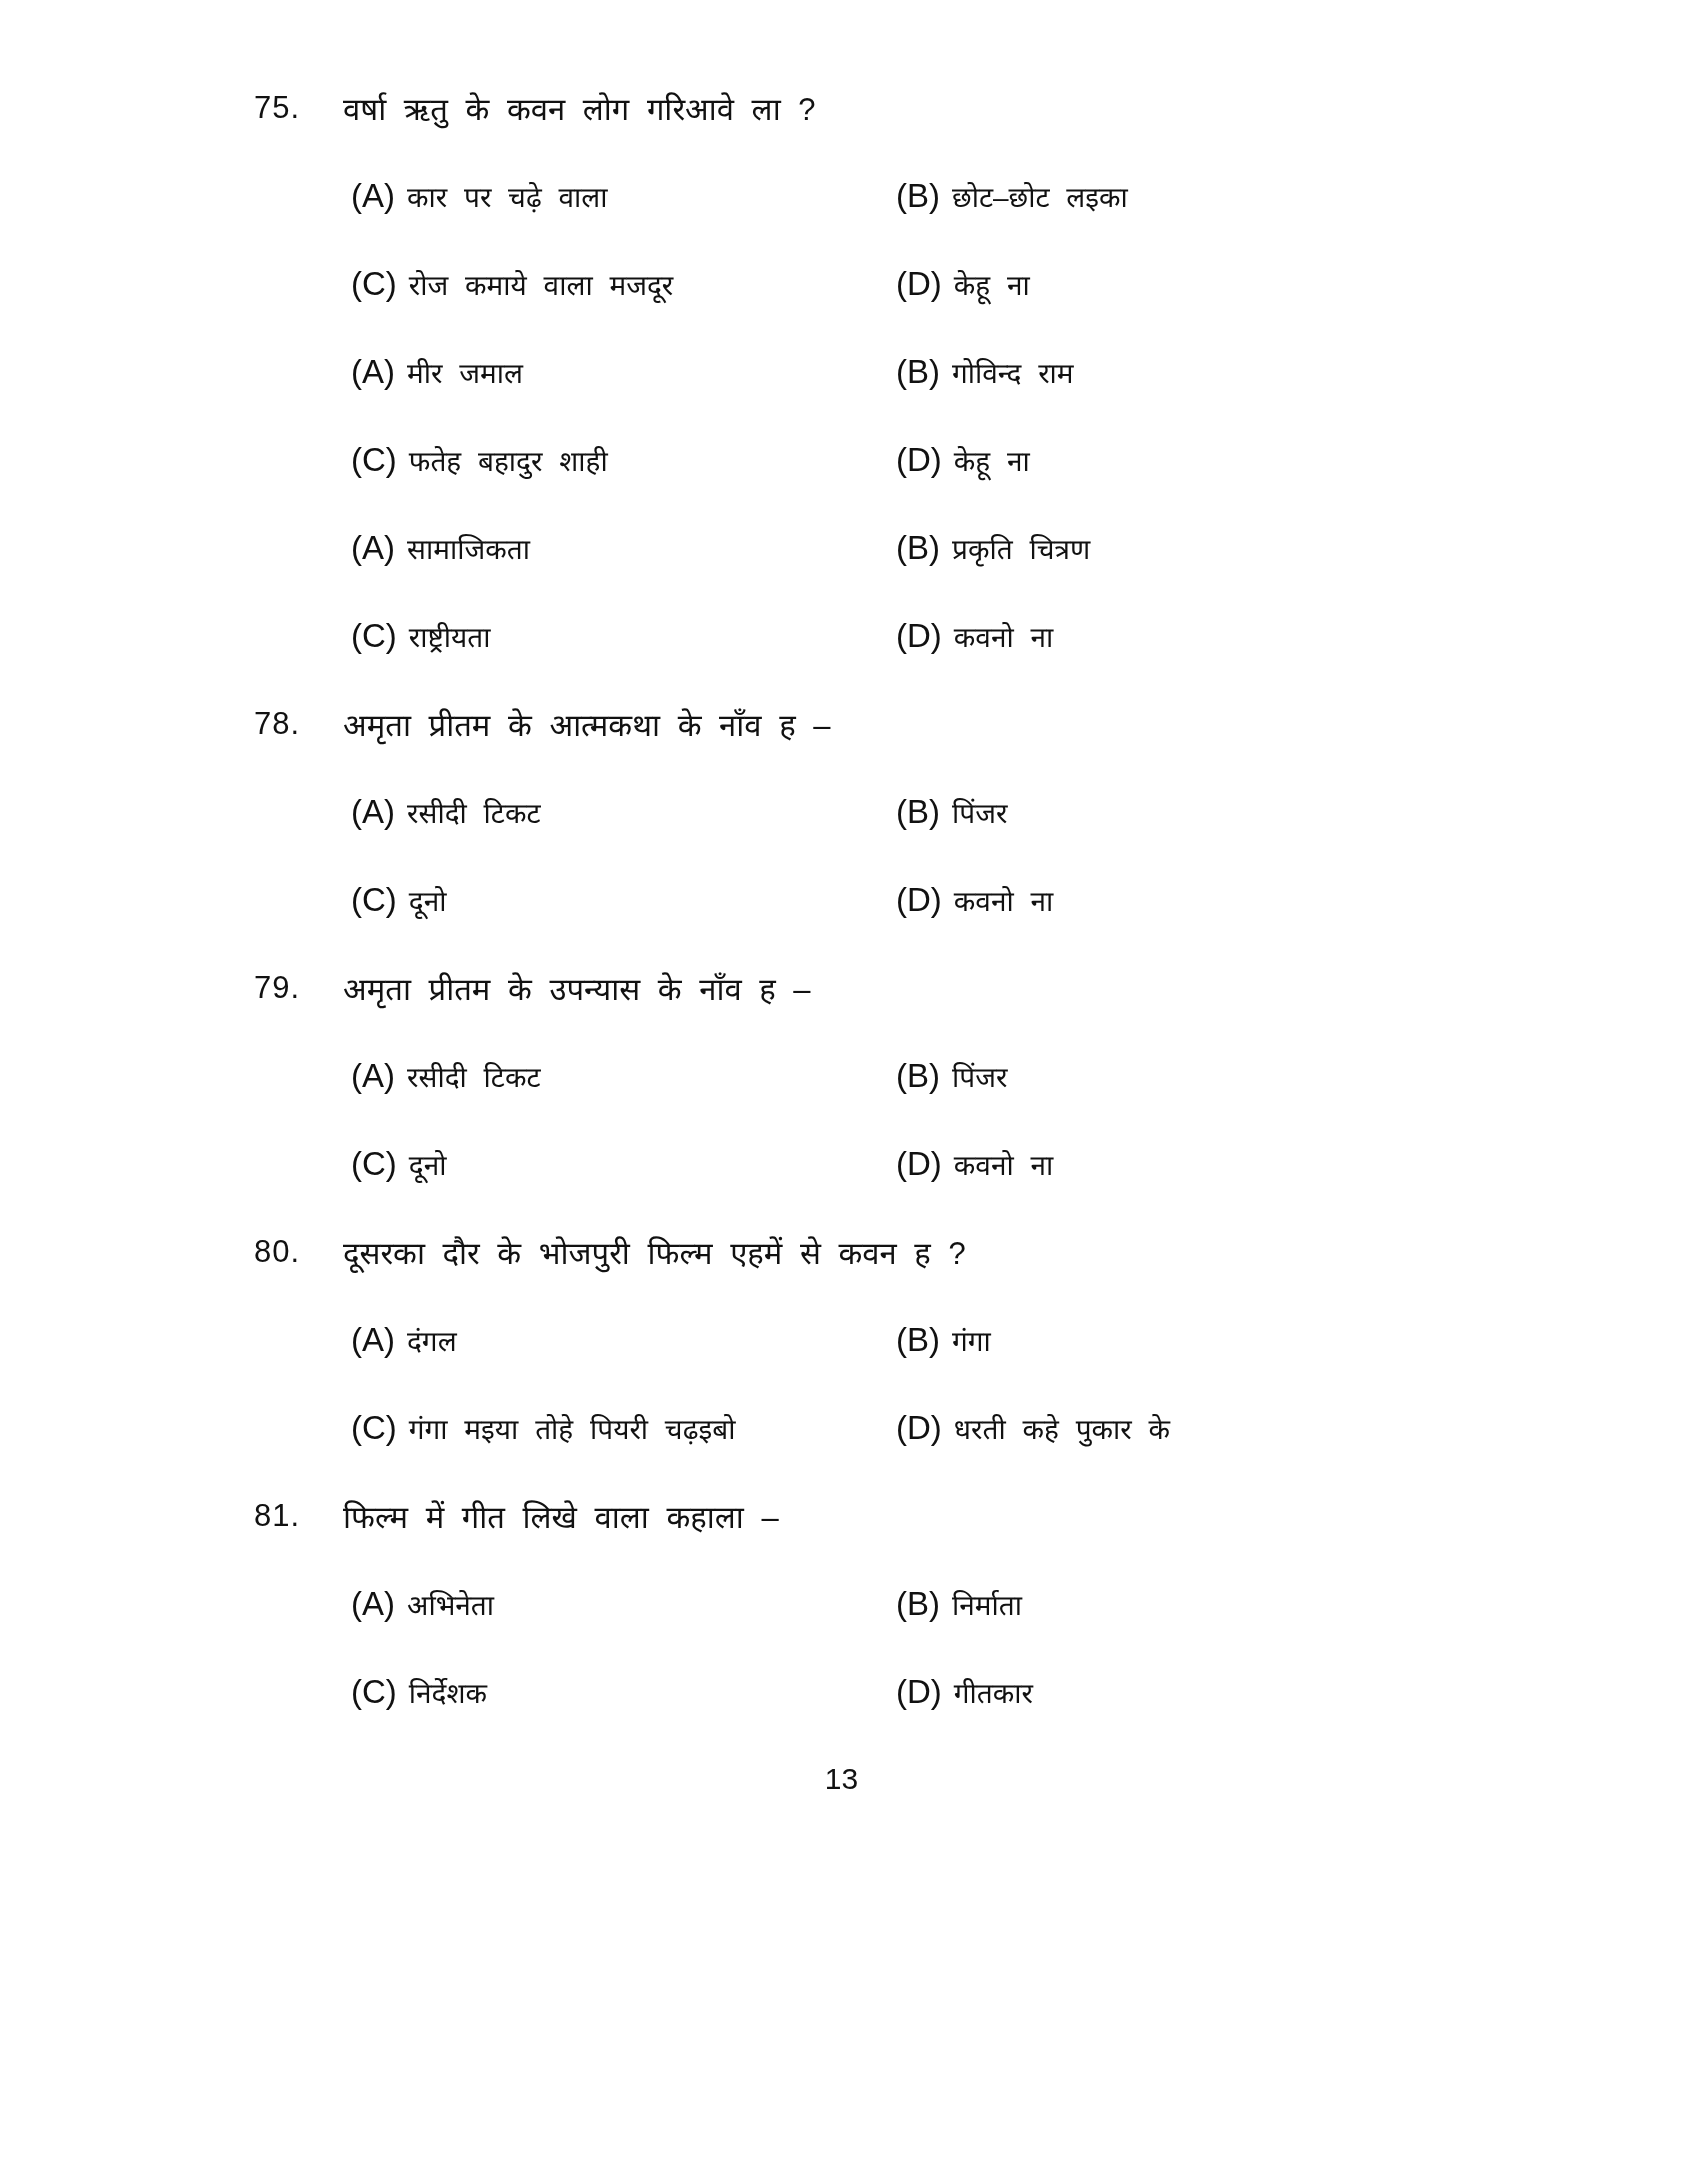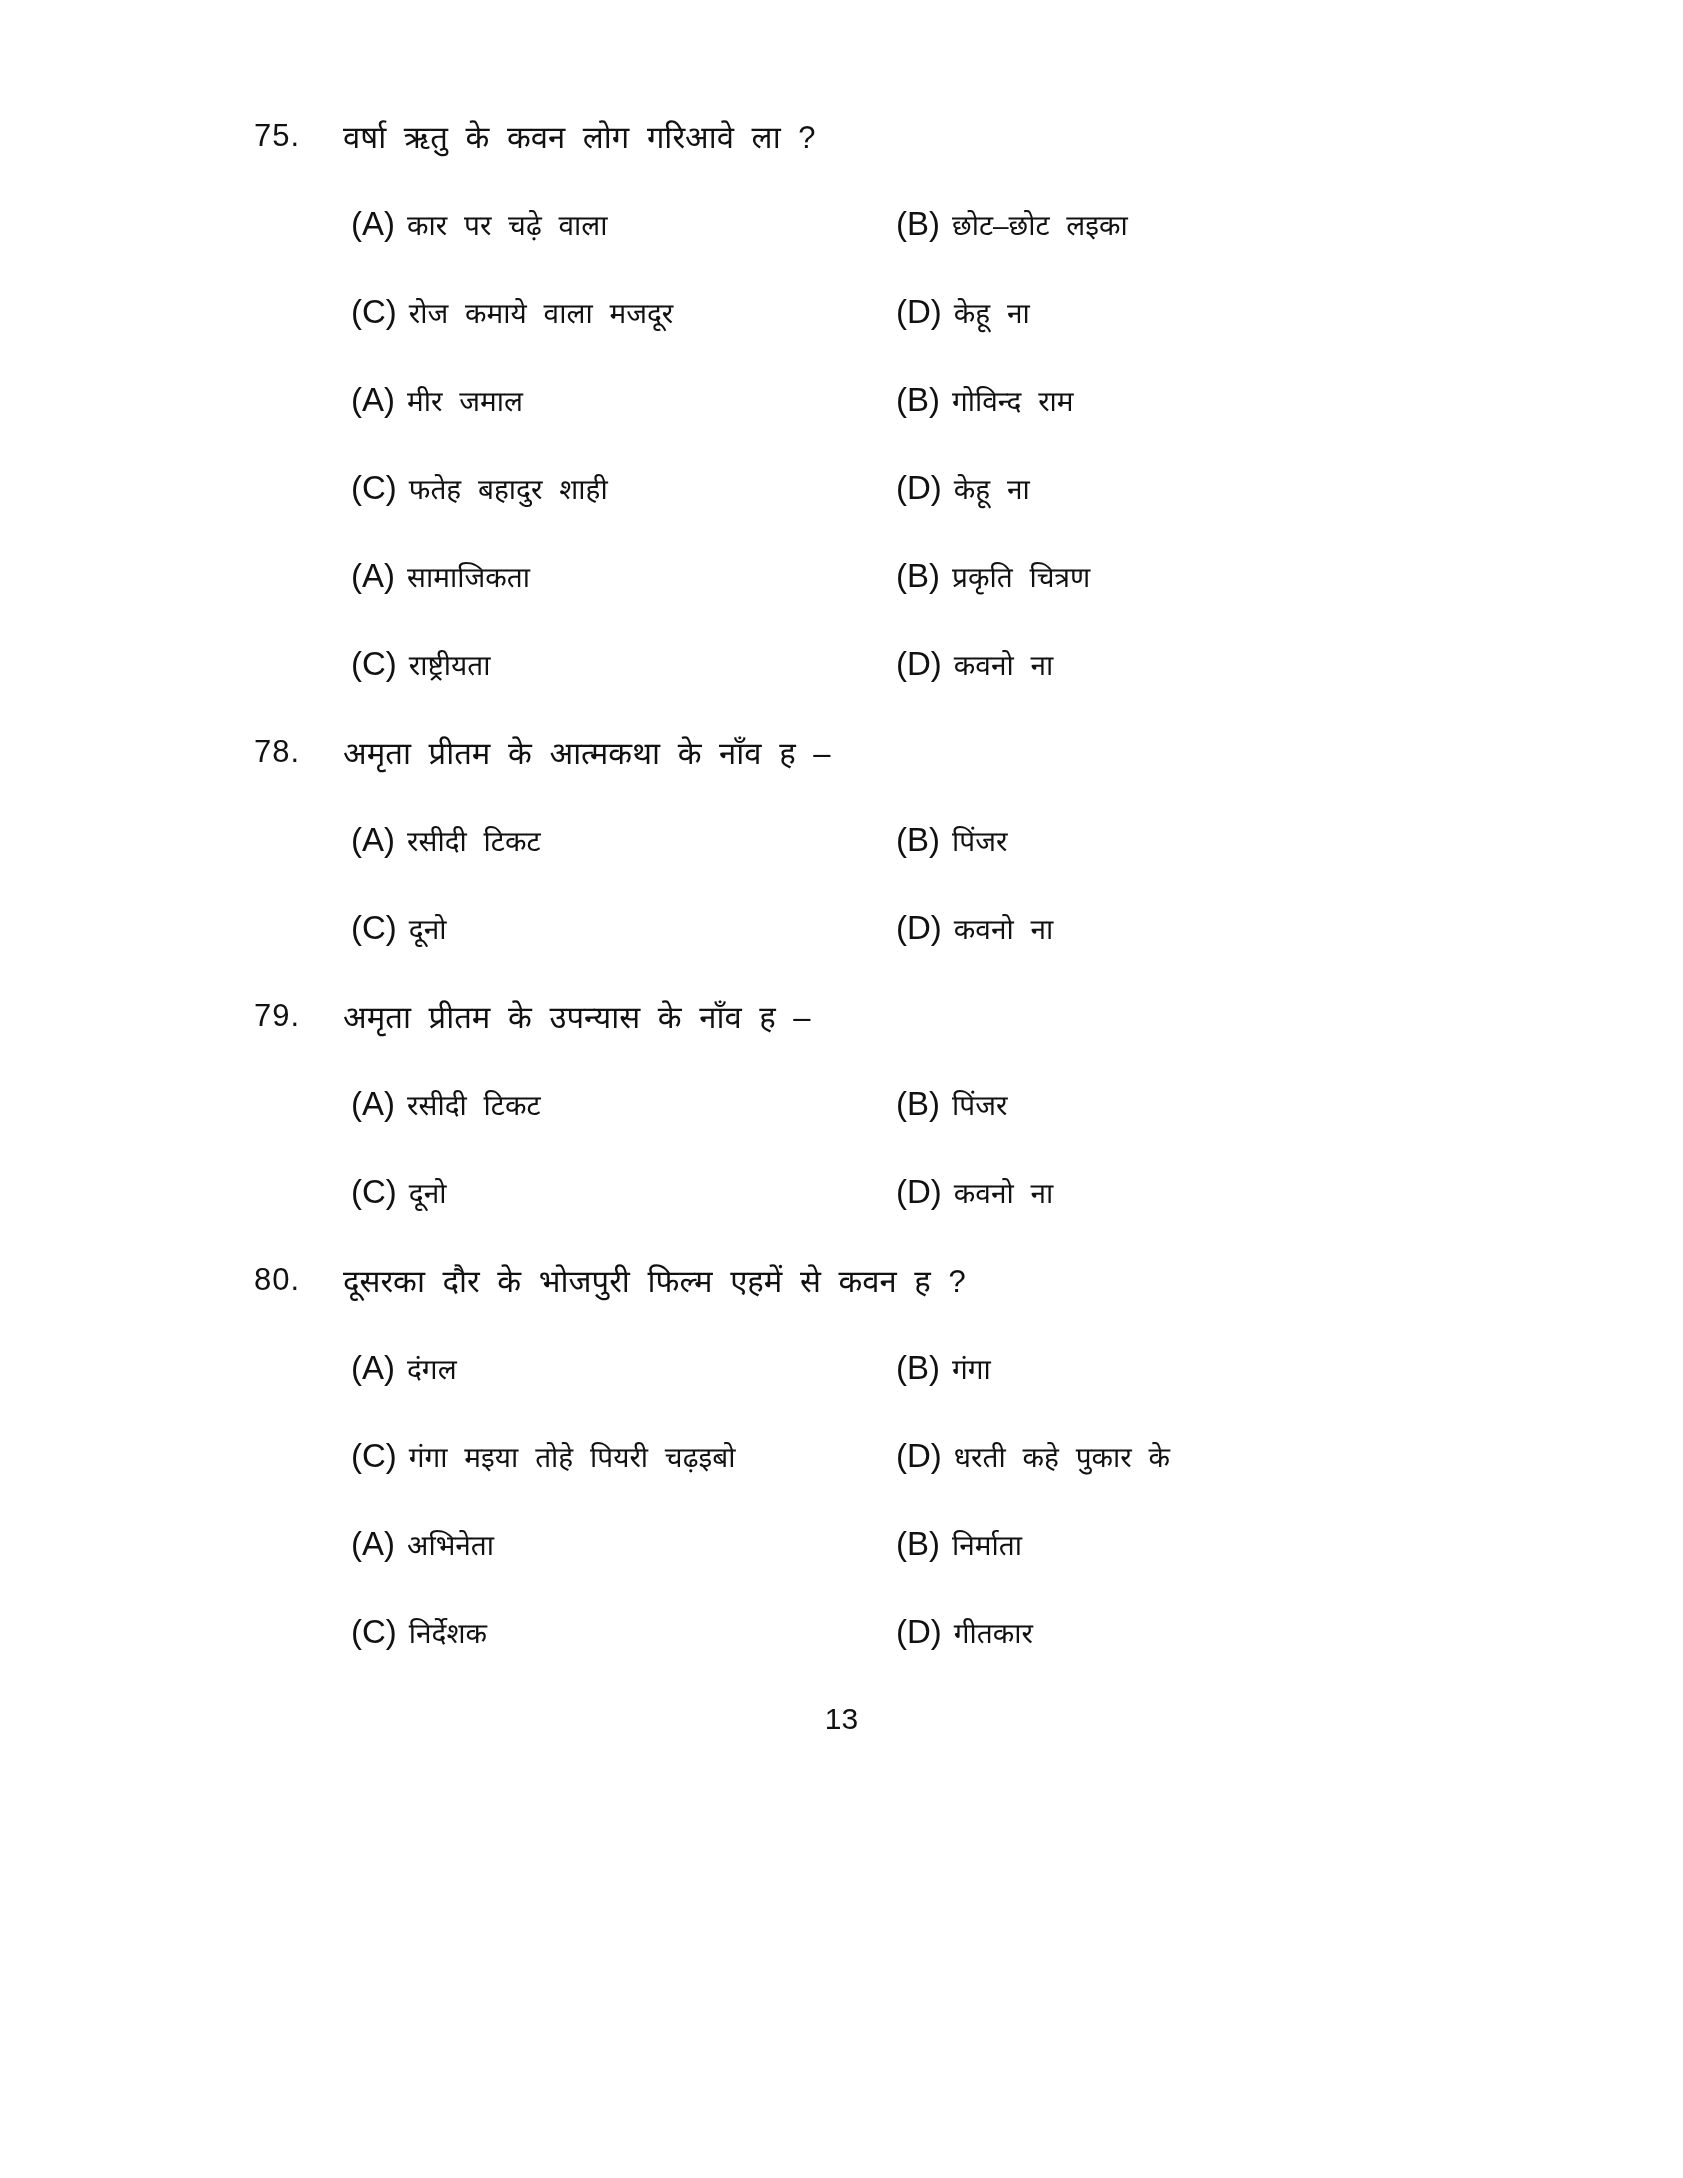--- a/index.html
+++ b/index.html
@@ -12,21 +12,21 @@
     font-family: "Liberation Sans", "DejaVu Sans", sans-serif;
     color: #111111;
   }
   .sheet {
     position: relative;
     width: 1683px;
     height: 2178px;
     background: #ffffff;
   }
   .content {
-    padding-top: 92px;
+    padding-top: 64px;
   }
   .row {
     height: 88px;
     display: flex;
     align-items: center;
   }
   .q-row {
     padding-left: 254px;
   }
   .q-num {
@@ -223,20 +223,24 @@
           <span class="opt-text">गंगा मइया तोहे पियरी चढ़इबो</span>
         </div>
         <div class="opt">
           <span class="opt-label">(D)</span>
           <span class="opt-text">धरती कहे पुकार के</span>
         </div>
       </div>
     </div>
 
     <div>
+      <div class="row q-row">
+        <span class="q-num">81.</span>
+        <span class="q-text">फिल्म में गीत लिखे वाला कहाला –</span>
+      </div>
       <div class="row opt-row">
         <div class="opt opt-left">
           <span class="opt-label">(A)</span>
           <span class="opt-text">अभिनेता</span>
         </div>
         <div class="opt">
           <span class="opt-label">(B)</span>
           <span class="opt-text">निर्माता</span>
         </div>
       </div>

